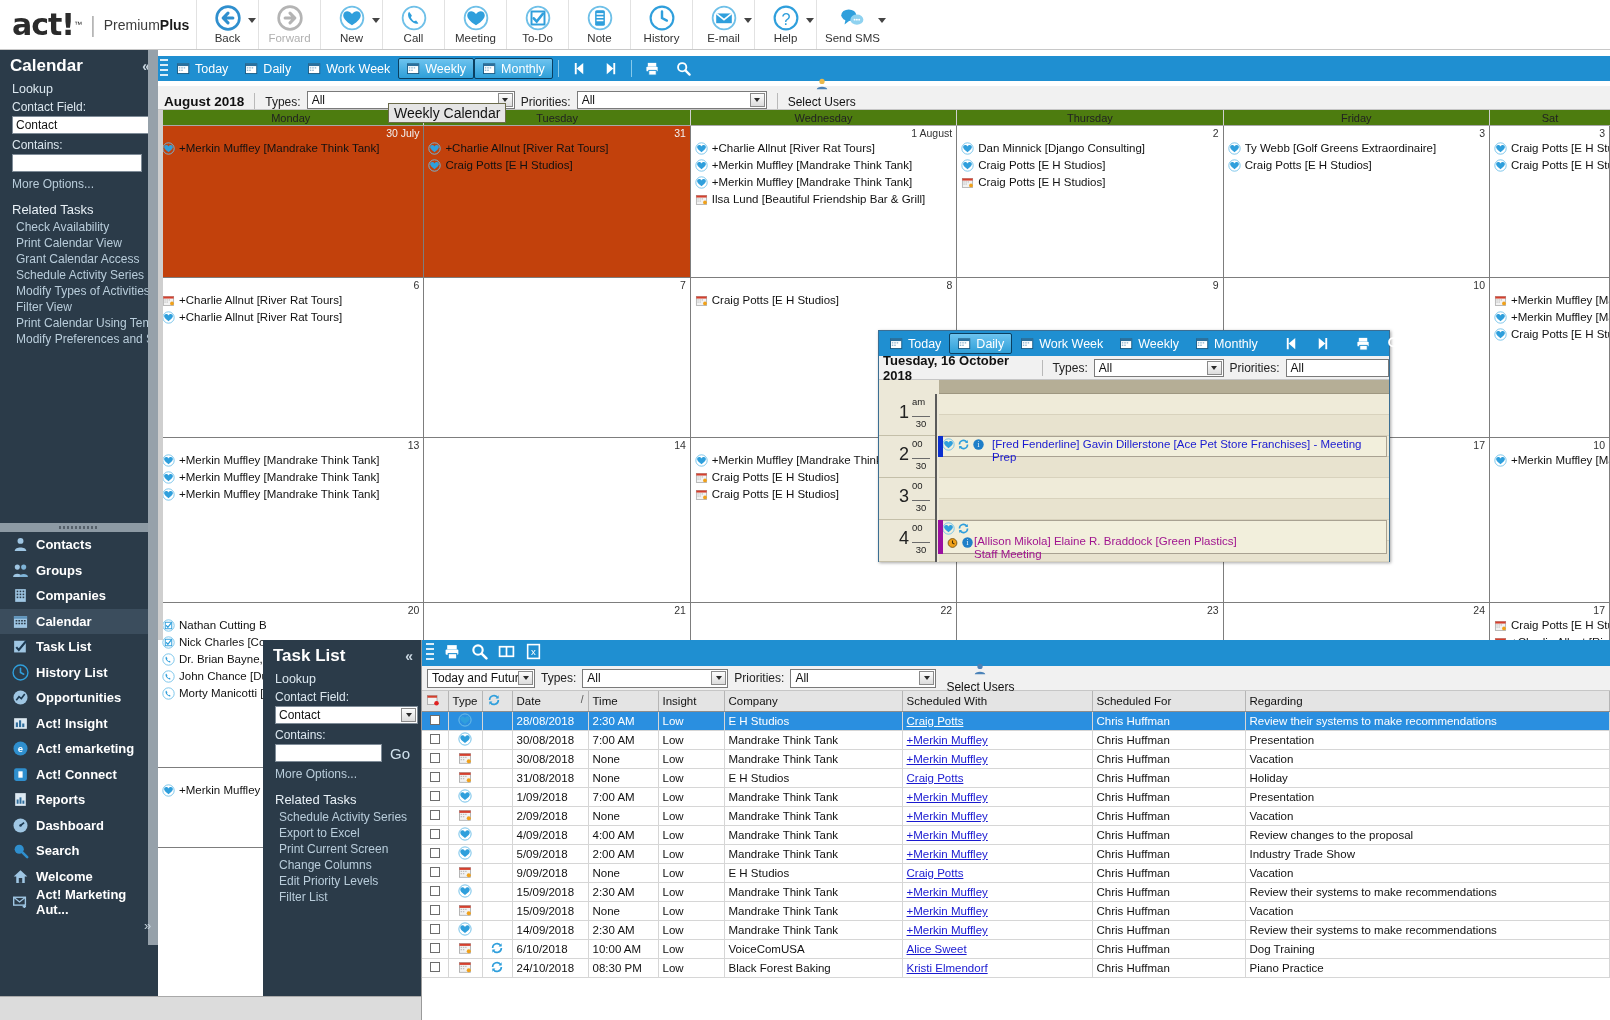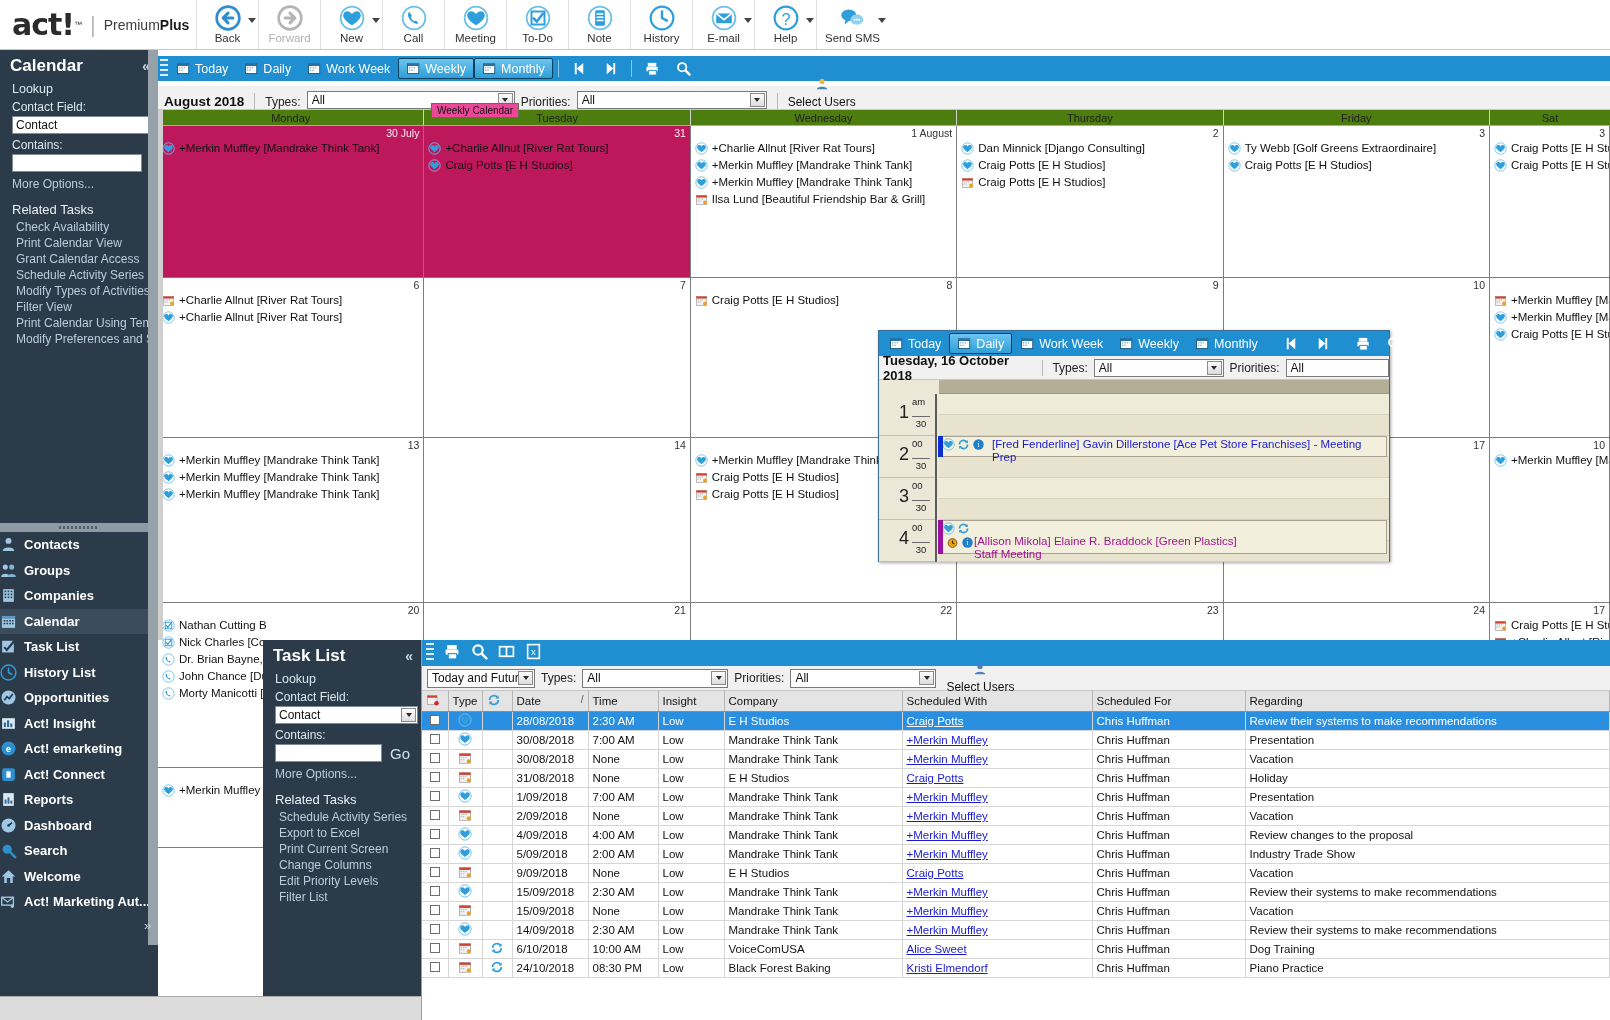--- a/index.html
+++ b/index.html
@@ -72,21 +72,21 @@
 
   .navsplit {
     position:absolute; left: 0; top: 523px; width: 158px; height: 9px;
     background: #8d9aa4;
   }
   .navsplit .grip { width: 40px; height:3px; margin: 3px auto;
     background: repeating-linear-gradient(90deg,#55606a 0 2px,transparent 2px 4px); }
   .navlist { position:absolute; left:0; top:532px; width: 158px; }
   .navitem {
     display:flex; align-items:center; gap:7px;
-    height: 25.5px; padding-left: 0; color:#ffffff; font-size: 13px; font-weight: bold;
+    height: 25.5px; padding-left: 12px; color:#ffffff; font-size: 13px; font-weight: bold;
   }
   .navitem.active { background: #3b4d5d; }
   .navico { width:17px; height:17px; flex:0 0 17px; display:block; }
   .nav-scroll {
     position:absolute; left:148px; top:50px; width:10px; height:895px;
     background:#96a1aa;
   }
   .nav-bottom-arrow {
     position:absolute; left:144px; top: 918px; color:#c7d4de; font-size:13px;
   }
@@ -127,37 +127,36 @@
     display:flex; align-items:center; justify-content:center;
   }
   .combo .arrowbox i {
     width:0;height:0;border-left:3.5px solid transparent;border-right:3.5px solid transparent;
     border-top:4px solid #2b2b2b; display:block;
   }
   .selusers { display:flex; align-items:center; gap:4px; font-size:12px; color:#111;flex-direction:column; }
 
   .tooltip {
     position:absolute; left:388px; top:103px; z-index:60;
-    background:#ec4899; border:1px solid #6b6b4a; font-size:10px; color:#111;
+    background:#e5e5e5; border:1px solid #6b6b4a; font-size:14px; color:#111;
     padding:1px 5px;
-    margin-left:43px;
   }
 
   
   .calwrap { position:absolute; left:158px; top:110px; width:1452px; height:530px; background:#fff; }
   .dayhdr-row { display:flex; height:16px; background:#4d7c0f; border-bottom:1px solid #a9a9a9;}
   .dayhdr { flex:1 1 0; text-align:center; font-size:11px; color:#222; border-right:1px solid #cfcfcf;
             line-height:16px; }
   .dayhdr:last-child{ border-right:none; }
   .weekrow { display:flex; border-bottom:1px solid #7d7d7d; }
   .daycell {
     flex:1 1 0; border-right:1px solid #7d7d7d; position:relative; padding:2px 3px 2px 4px;
     overflow:hidden; background:#fff;
   }
-  .daycell.weekend { background:#be185d; }
+  .daycell.weekend { background:#c2410c; }
   .daynum { position:absolute; right:4px; top:1px; font-size:10.5px; color:#333; }
   .daycell.weekend .daynum { color:#f2f2f2; }
   .appt { display:flex; align-items:center; gap:4px; font-size:11.5px; color:#111;
           white-space:nowrap; line-height:16px; height:16px; margin-top:1px;}
   .appt .aico { width:13px; height:13px; flex:0 0 13px; }
   .appt-first { margin-top:12px; }
   .cal-scroll-left { position:absolute; left:158px; top:110px; width:5px; height:530px; background:#cfcfcf;}
 
   
   .daily {

